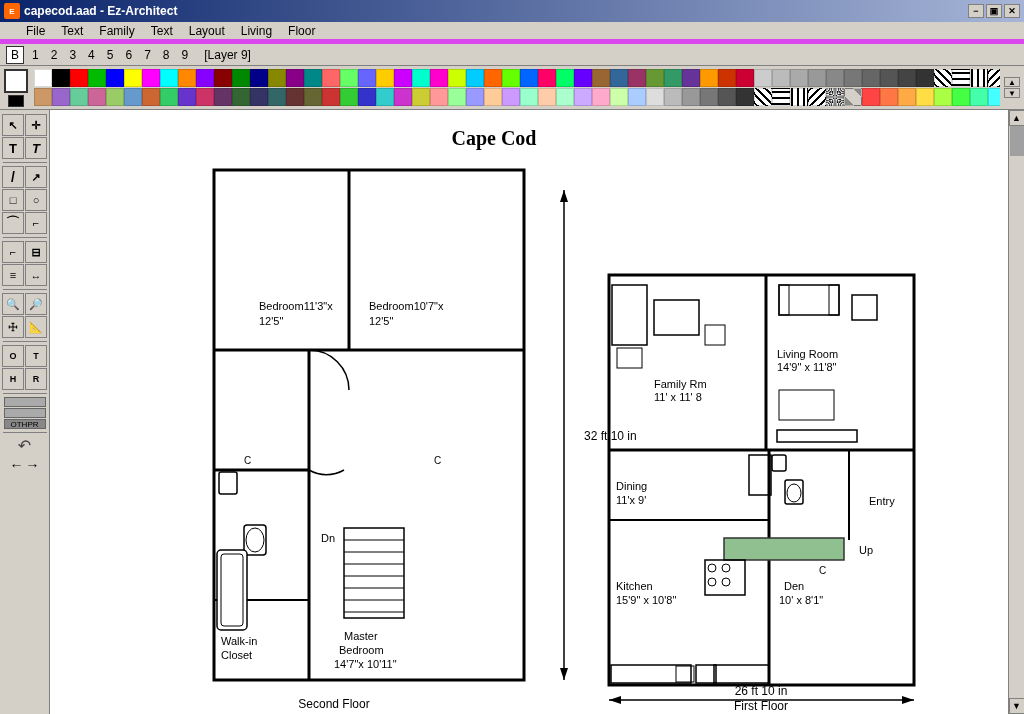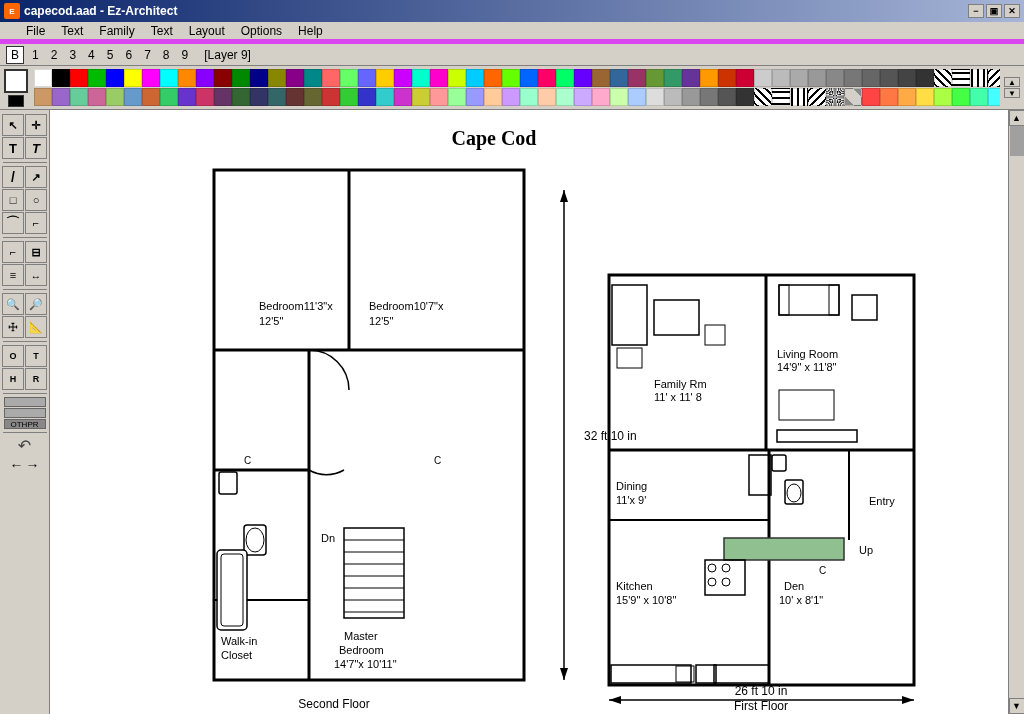--- a/index.html
+++ b/index.html
@@ -115,22 +115,22 @@
     <div class="win-btn">✕</div>
   </div>
 </div>
 
 <div id="menubar">
   <div class="menu-item">File</div>
   <div class="menu-item">Text</div>
   <div class="menu-item">Family</div>
   <div class="menu-item">Text</div>
   <div class="menu-item">Layout</div>
-  <div class="menu-item">Options</div>
-  <div class="menu-item">Help</div>
+  <div class="menu-item">Living</div>
+  <div class="menu-item">Floor</div>
 </div>
 
 <div id="layerbar">
   <span class="layer-num active">B</span>
   <span class="layer-num">1</span>
   <span class="layer-num">2</span>
   <span class="layer-num">3</span>
   <span class="layer-num">4</span>
   <span class="layer-num">5</span>
   <span class="layer-num">6</span>

